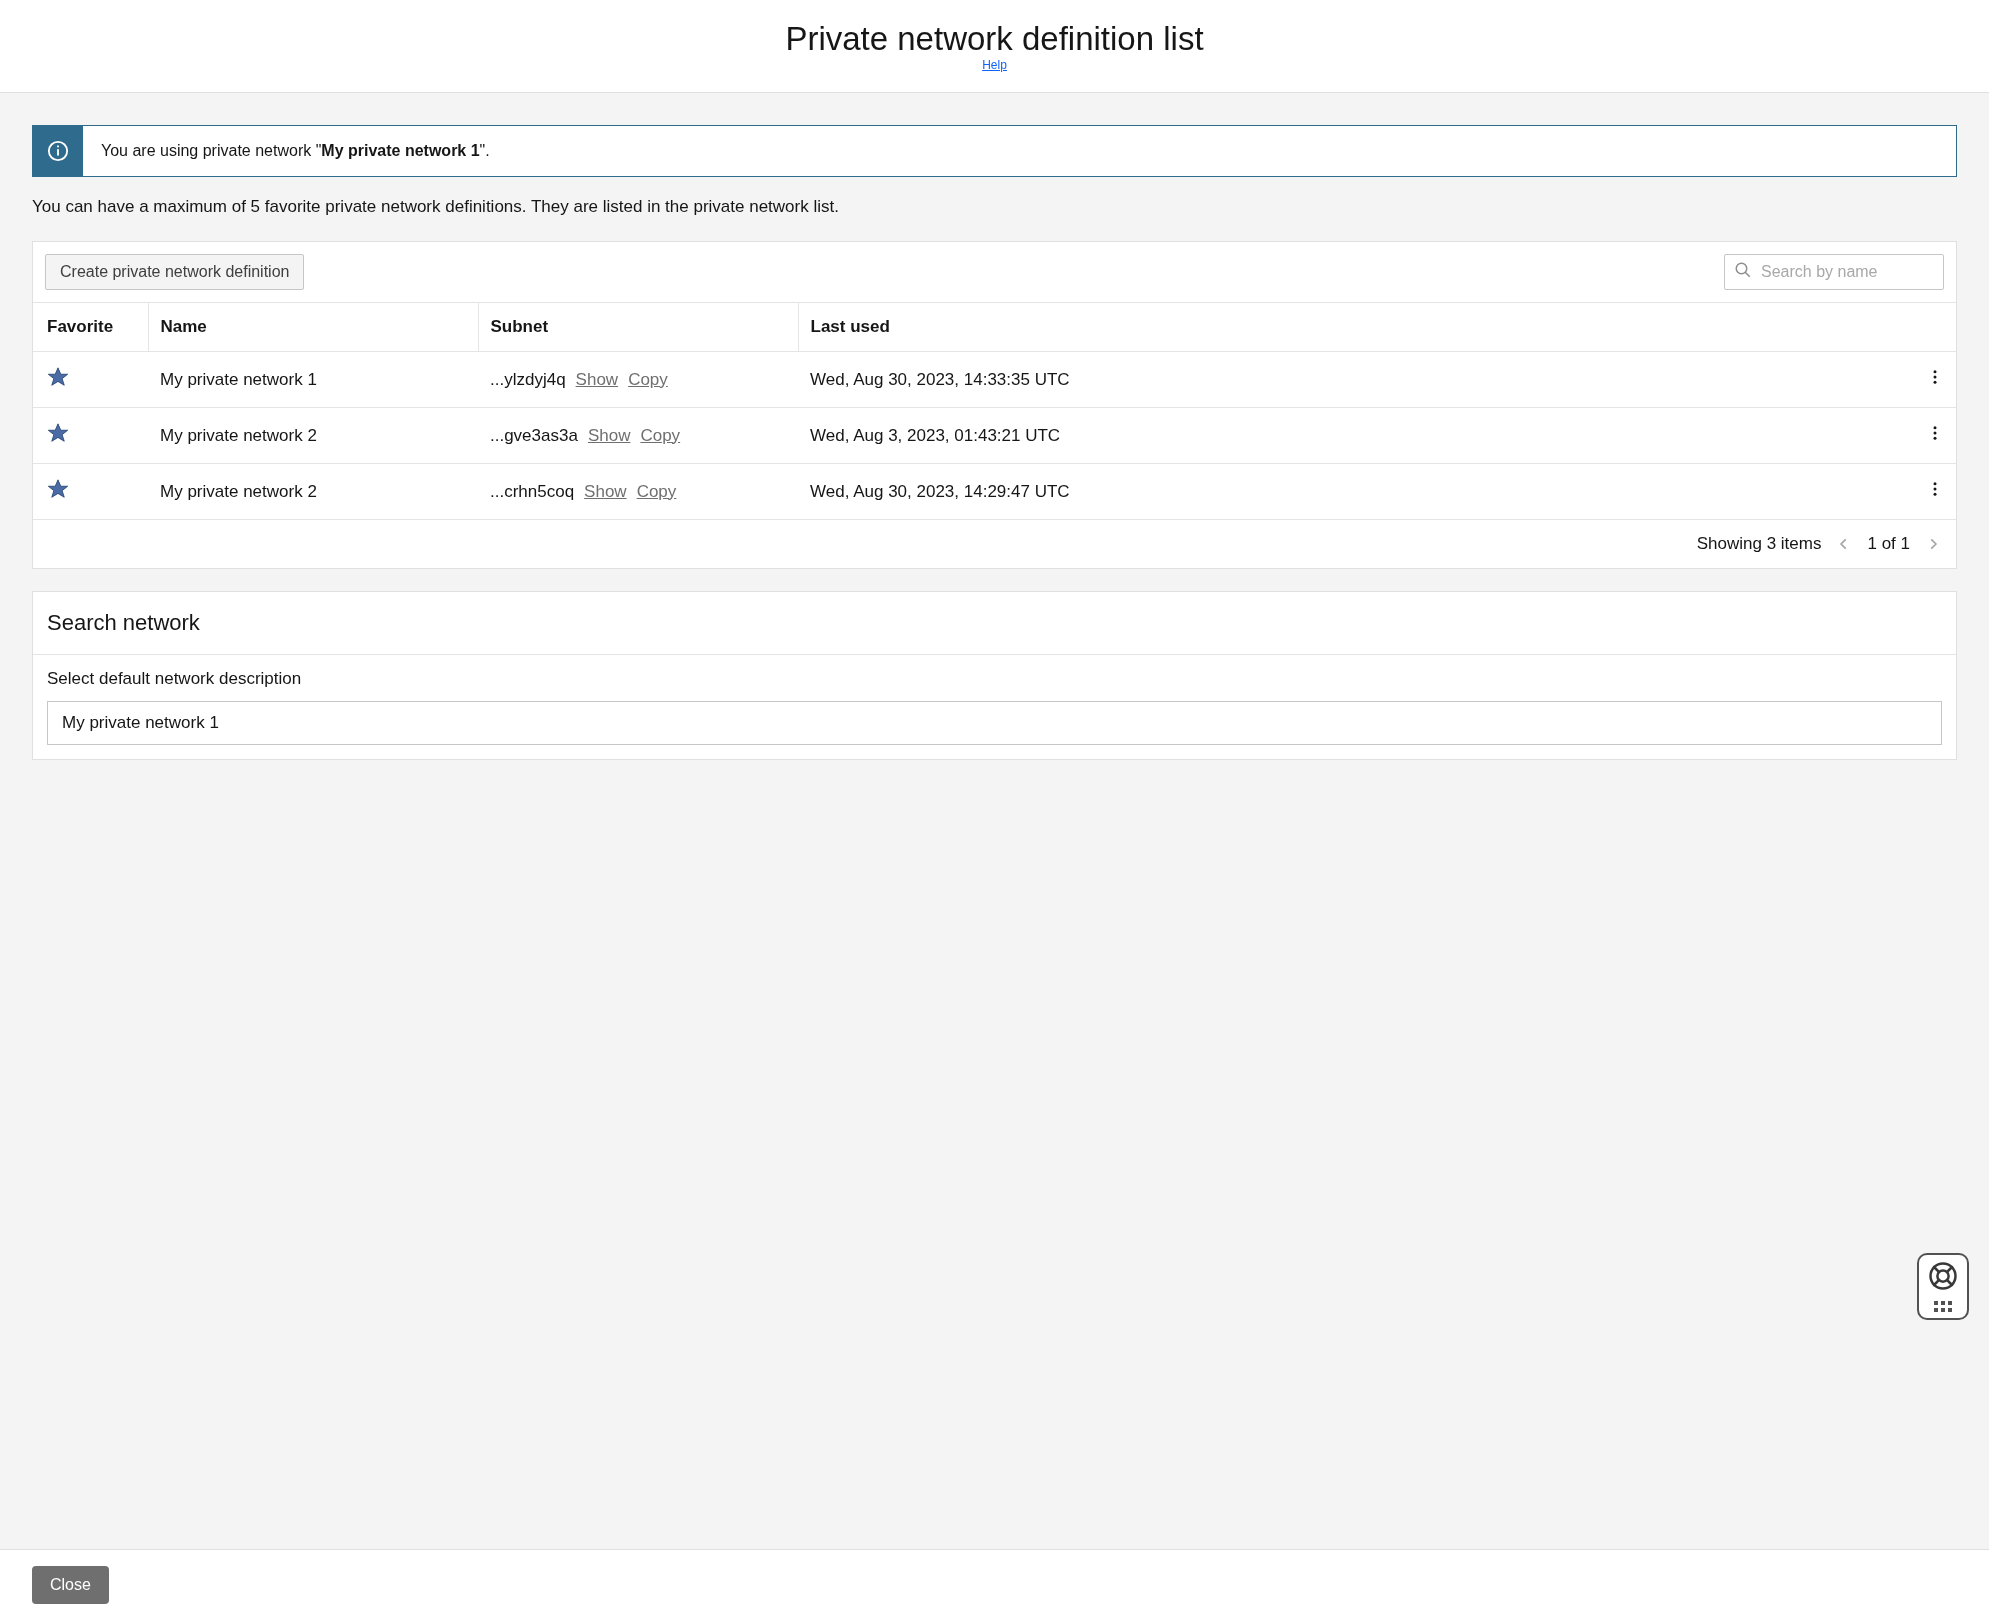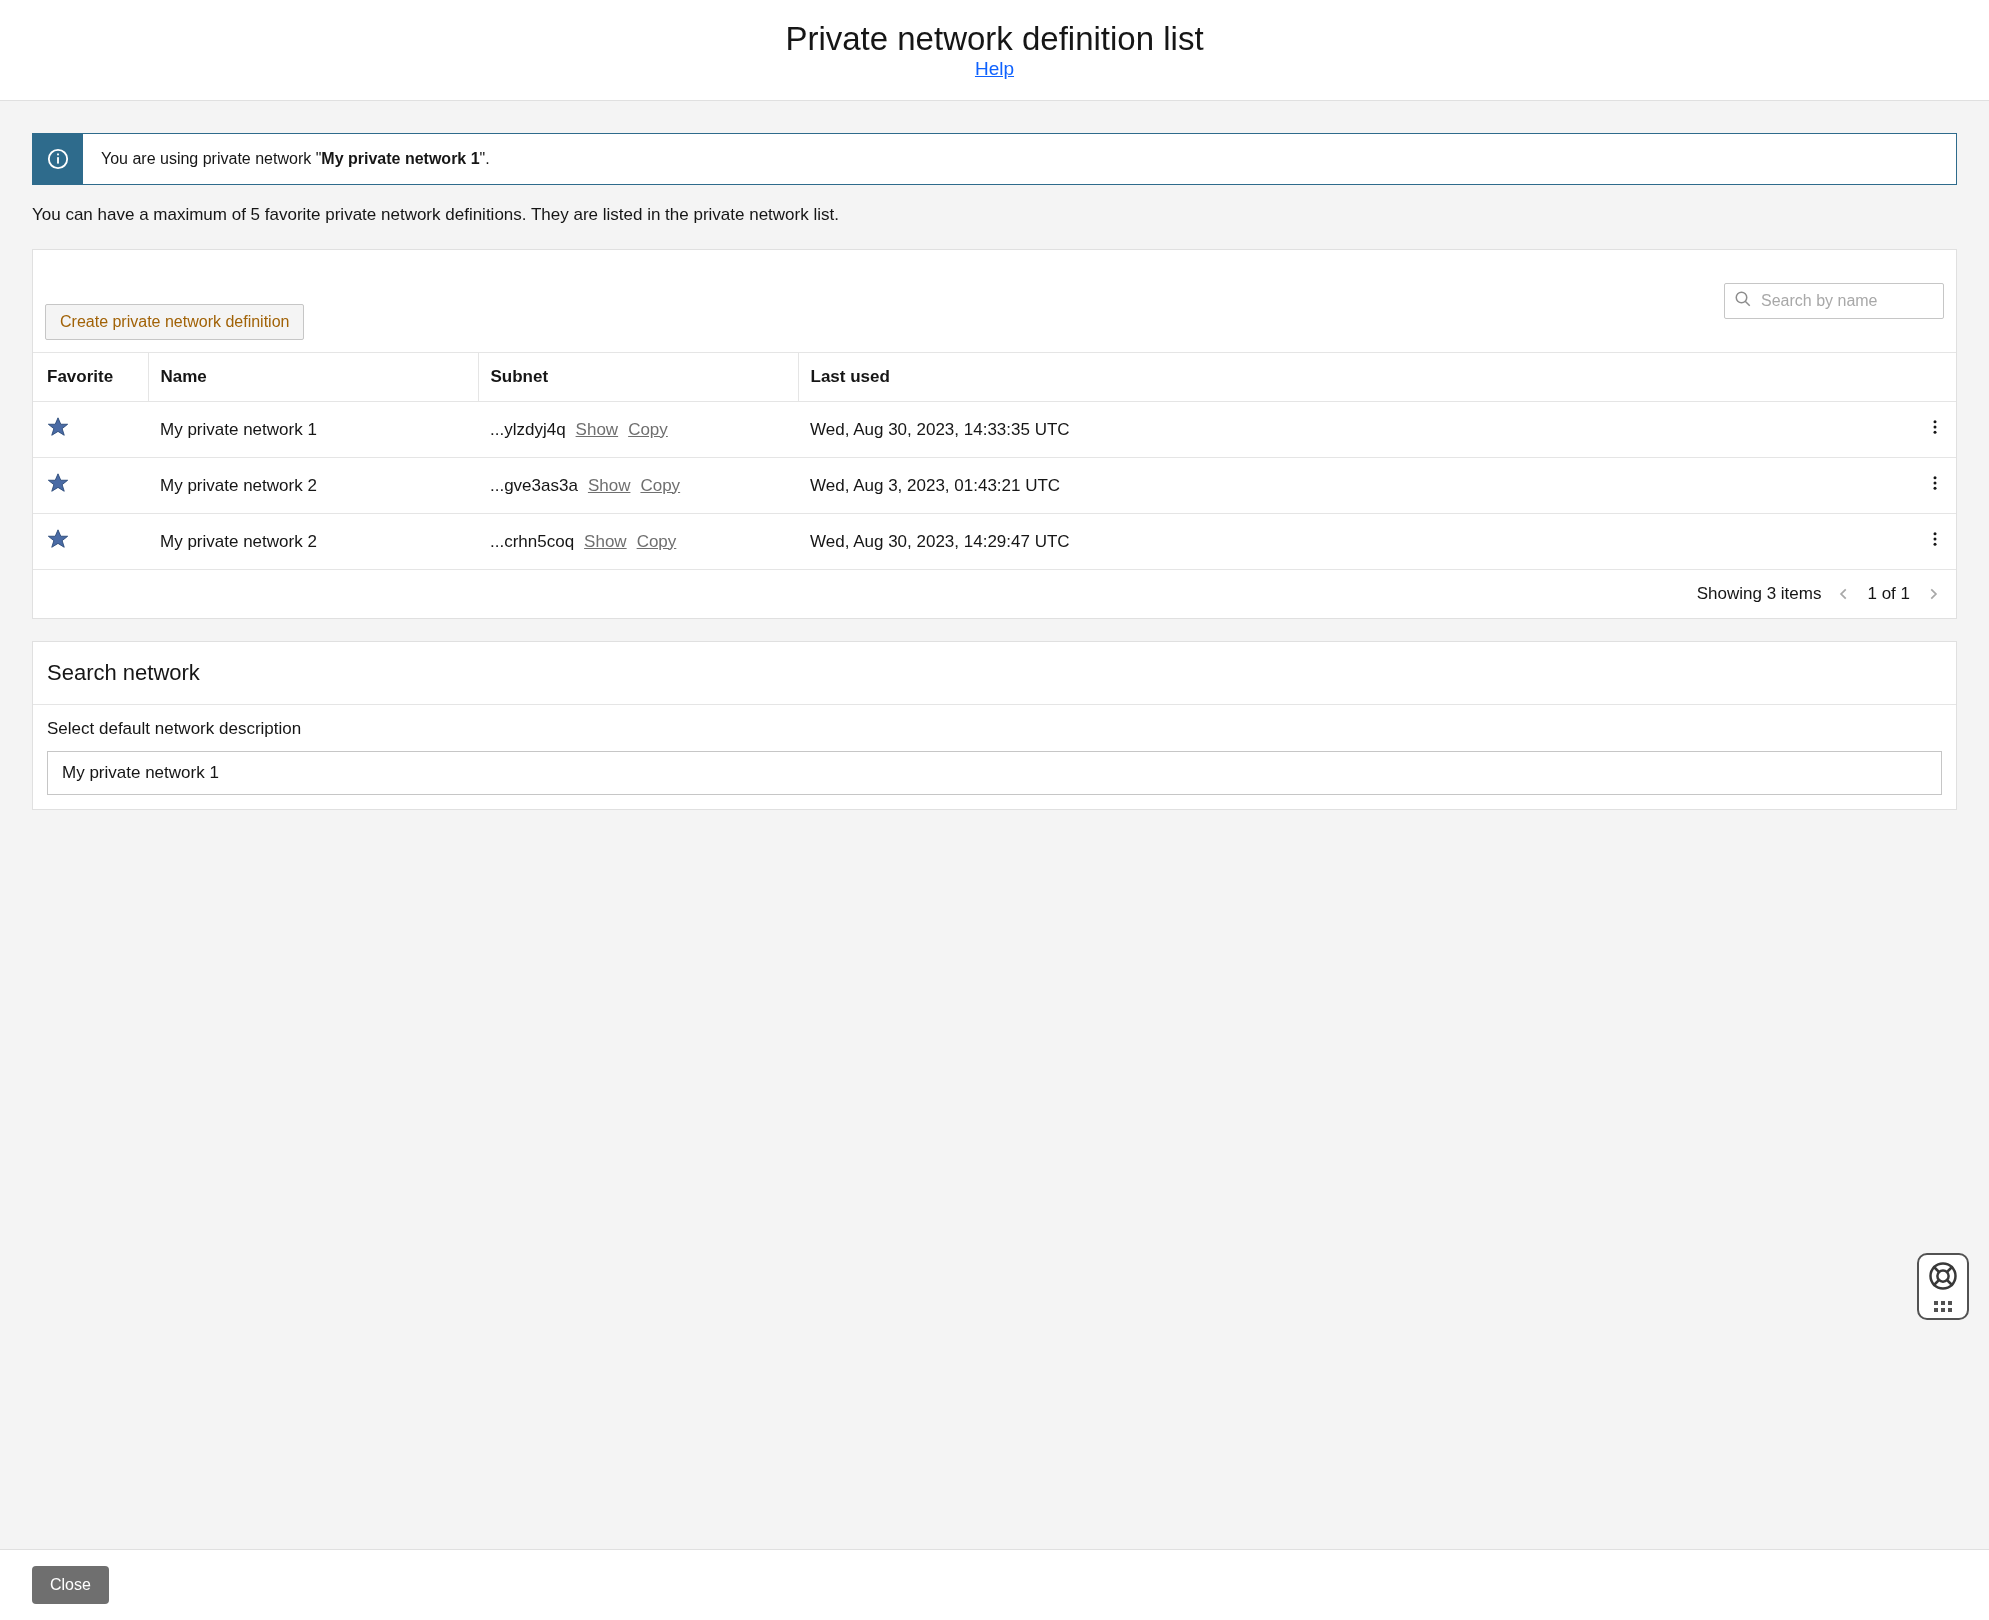--- a/index.html
+++ b/index.html
@@ -22,21 +22,21 @@
       flex-direction: column;
     }
     .page-title {
       font-size: 33px;
       font-weight: 400;
       color: #161616;
     }
     .help-link {
       color: #0f62fe;
       text-decoration: underline;
-      font-size: 19px;
+      font-size: 12px;
     }
     .content {
       flex: 1;
       padding: 32px;
       overflow: auto;
     }
     .info-banner {
       display: flex;
       border: 1px solid #2e6b8c;
       background: #fff;
@@ -70,24 +70,23 @@
       display: flex;
       justify-content: space-between;
       align-items: center;
       border-bottom: 1px solid #e5e5e5;
     }
     .create-btn {
       background: #f4f4f4;
       border: 1px solid #c6c6c6;
       padding: 8px 14px;
       font-size: 16px;
-      color: #a16207;
+      color: #404040;
       cursor: pointer;
       border-radius: 2px;
-      margin-top: 42px;
     }
     .search-wrap {
       position: relative;
     }
     .search-input {
       border: 1px solid #c6c6c6;
       height: 36px;
       width: 220px;
       padding: 0 12px 0 36px;
       font-size: 16px;

